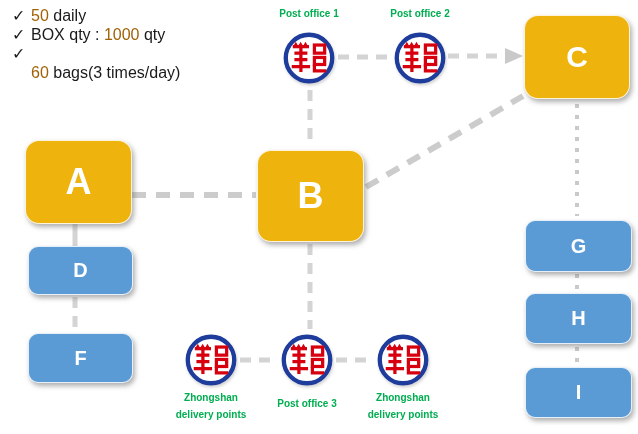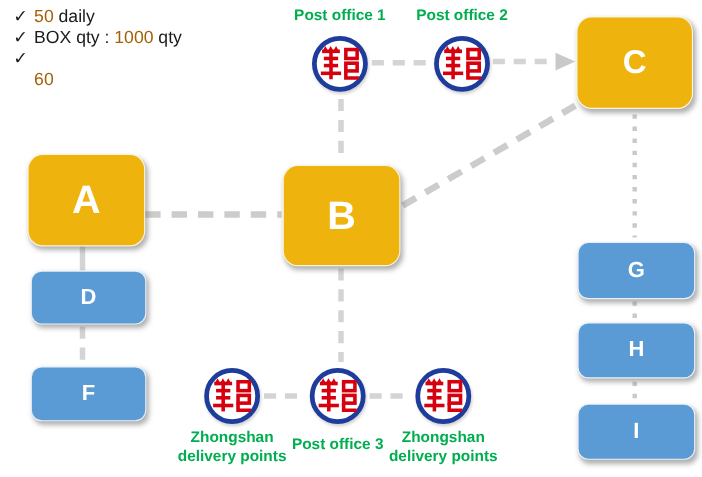--- a/index.html
+++ b/index.html
@@ -42,21 +42,21 @@
   #node-h{left:525px;top:293px;width:105px;height:49px;}
   #node-i{left:525px;top:367px;width:105px;height:49px;}
 
   
   .emblem-box{position:absolute;width:54px;height:54px;z-index:2;}
   .emblem-box svg{width:54px;height:54px;filter:drop-shadow(1px 2px 1.5px rgba(150,150,150,0.45));}
 
   
   .office-label{
     position:absolute;z-index:3;width:134px;text-align:center;
-    color:#00AE50;font-weight:bold;font-size:14px;line-height:17px;white-space:pre-line;
+    color:#00AE50;font-weight:bold;font-size:10px;line-height:17px;white-space:pre-line;
   }
   #label-po1{left:242px;top:5px;}
   #label-po2{left:353px;top:5px;}
   #label-songshan{left:144px;top:389px;}
   #label-po3{left:240px;top:395px;}
   #label-zhongshan{left:336px;top:389px;text-align:center;}
 </style>
 </head>
 <body>
 
@@ -106,21 +106,21 @@
     <div class="check-line">
       <span class="bullet">✓</span><span class="num">50</span><span> daily</span>
     </div>
     <div class="check-line">
       <span class="bullet">✓</span><span>BOX qty : </span><span class="num">1000</span><span> qty</span>
     </div>
     <div class="check-line">
       <span class="bullet">✓</span><span class="num"></span><span></span>
     </div>
     <div class="check-line">
-      <span class="bullet"></span><span></span><span class="num">60</span>
+      <span class="bullet"></span><span></span><span class="num">60</span><span> bags(3 times/day)</span>
     </div>
   </div>
 
   <div class="node hub" id="node-a">
       <span>A</span>
     </div>
   <div class="node hub" id="node-b">
       <span>B</span>
     </div>
   <div class="node hub" id="node-c">

